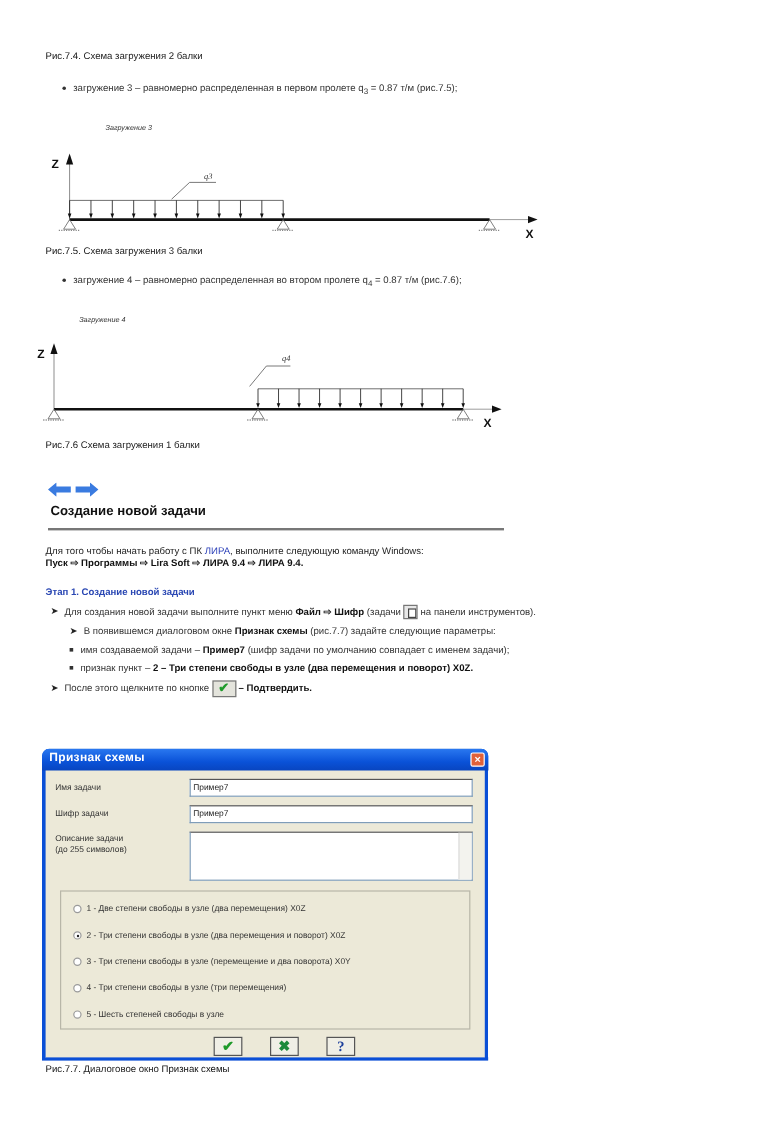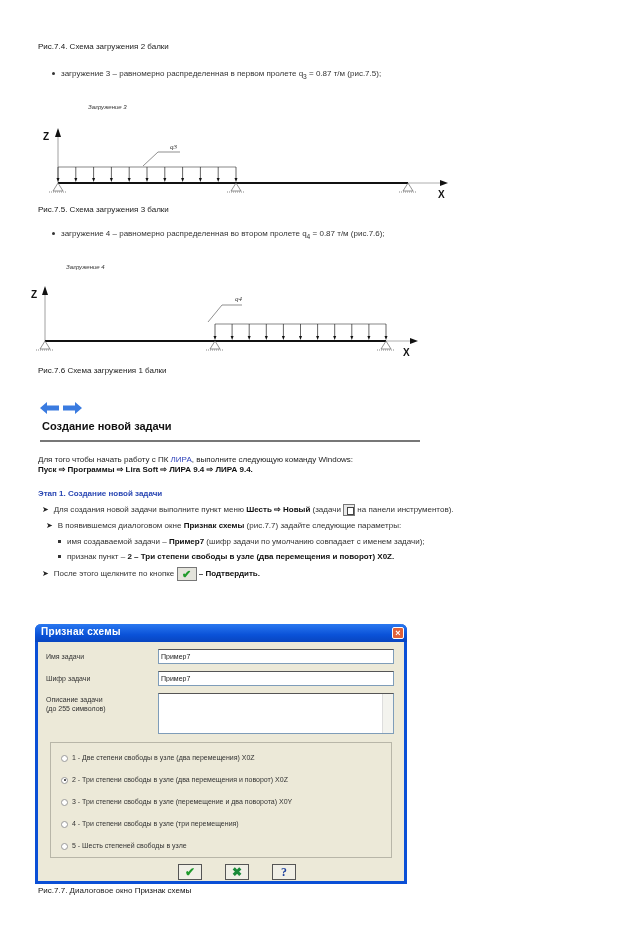--- a/index.html
+++ b/index.html
@@ -181,24 +181,24 @@
 <div class="abs sec-rule" style="left:40px;top:440px;width:380px;"></div>
 
 <div class="abs cap" style="left:38px;top:455px;">
   <span>Для того чтобы начать работу с ПК </span><span class="link">ЛИРА</span><span>, выполните следующую команду Windows:</span>
 </div>
 <div class="abs cap b" style="left:38px;top:465px;">Пуск ⇨ Программы ⇨ Lira Soft ⇨ ЛИРА 9.4 ⇨ ЛИРА 9.4.</div>
 
 <div class="abs stage" style="left:38px;top:489px;">Этап 1. Создание новой задачи</div>
 
 <div class="abs bul" style="left:42px;top:504px;">
-  <span class="arr">➤</span><span>Для создания новой задачи выполните пункт меню </span><span class="b">Шесть ⇨ Новый</span><span> (задачи </span><span class="tb-icon"></span><span> на панели инструментов).</span>
-</div>
-
-<div class="abs bul" style="left:46px;top:521px;">
+  <span class="arr">➤</span><span>Для создания новой задачи выполните пункт меню </span><span class="b">Файл ⇨ Шифр</span><span> (задачи </span><span class="tb-icon"></span><span> на панели инструментов).</span>
+</div>
+
+<div class="abs bul" style="left:58px;top:521px;">
   <span class="arr">➤</span><span>В появившемся диалоговом окне </span><span class="b">Признак схемы</span><span> (рис.7.7) задайте следующие параметры:</span>
 </div>
 
 <div class="abs bul" style="left:58px;top:537px;">
   <span class="sq"></span><span>имя создаваемой задачи – </span><span class="b">Пример7</span><span> (шифр задачи по умолчанию совпадает с именем задачи);</span>
 </div>
 
 <div class="abs bul" style="left:58px;top:552px;">
   <span class="sq"></span><span>признак пункт – </span><span class="b">2 – Три степени свободы в узле (два перемещения и поворот) X0Z.</span>
 </div>

